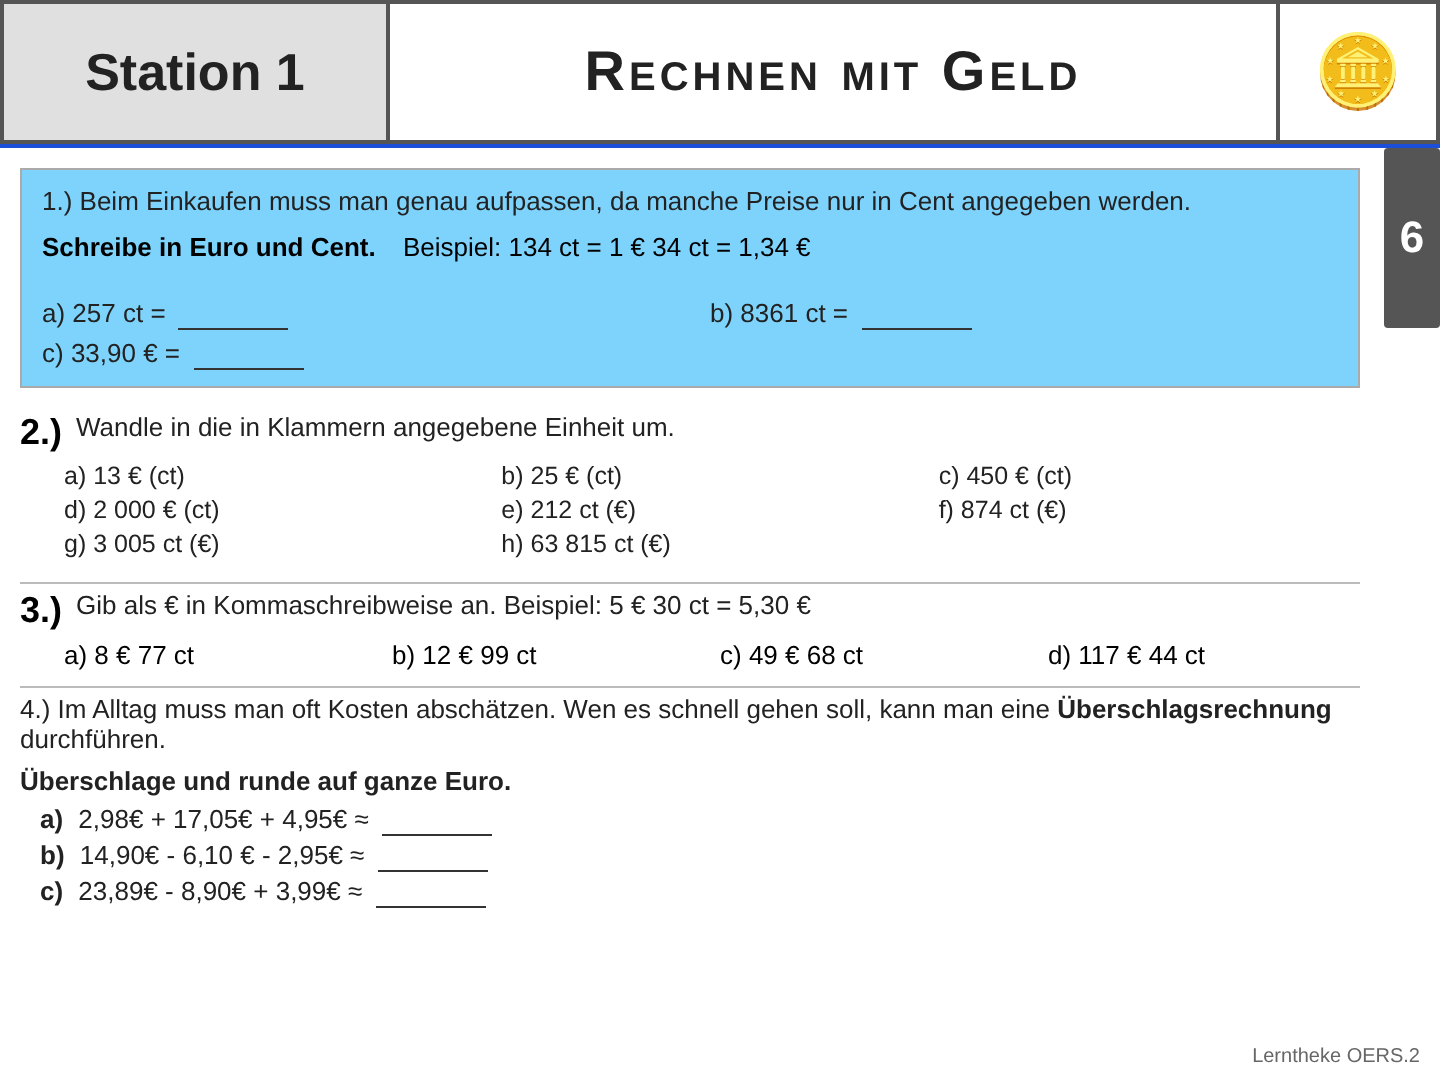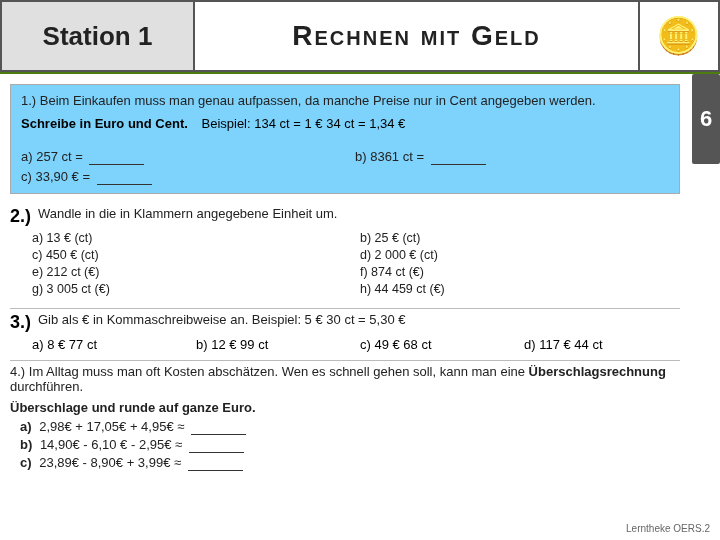--- a/index.html
+++ b/index.html
@@ -10,21 +10,21 @@
       font-family: Arial, sans-serif;
       font-size: 13px;
       overflow: hidden;
     }
 
     
     .header {
       display: flex;
       align-items: stretch;
       height: 74px;
-      border-bottom: 2px solid #4d7c0f;
+      border-bottom: 2px solid #1d4ed8;
     }
     .header-station {
       background: #e0e0e0;
       border: 2px solid #555;
       display: flex;
       align-items: center;
       justify-content: center;
       padding: 0 24px;
       min-width: 195px;
     }
@@ -139,21 +139,21 @@
       font-size: 18px;
       font-weight: bold;
       min-width: 22px;
     }
     .section-desc {
       font-size: 13px;
       color: #222;
     }
     .items-grid-2 {
       display: grid;
-      grid-template-columns: 1fr 1fr;
+      grid-template-columns: 1fr 1fr 1fr;
       gap: 3px 8px;
       padding-left: 22px;
     }
     .items-grid-2 .row-label {
       font-size: 12.5px;
       color: #222;
     }
 
     
     .section-3 {
@@ -261,21 +261,21 @@
         <span class="section-desc">Wandle in die in Klammern angegebene Einheit um.</span>
       </div>
       <div class="items-grid-2">
         <div class="row-label">a) 13 € (ct)</div>
         <div class="row-label">b) 25 € (ct)</div>
         <div class="row-label">c) 450 € (ct)</div>
         <div class="row-label">d) 2 000 € (ct)</div>
         <div class="row-label">e) 212 ct (€)</div>
         <div class="row-label">f)  874 ct (€)</div>
         <div class="row-label">g) 3 005 ct (€)</div>
-        <div class="row-label">h) 44 459 ct (€)</div>
+        <div class="row-label">h) 63 815 ct (€)</div>
       </div>
     </div>
 
     <hr class="divider-line">
 
     <div class="section-3">
       <div class="section-title">
         <span class="section-num">3.)</span>
         <span class="section-desc">Gib als € in Kommaschreibweise an. Beispiel: 5 € 30 ct = 5,30 €</span>
       </div>

